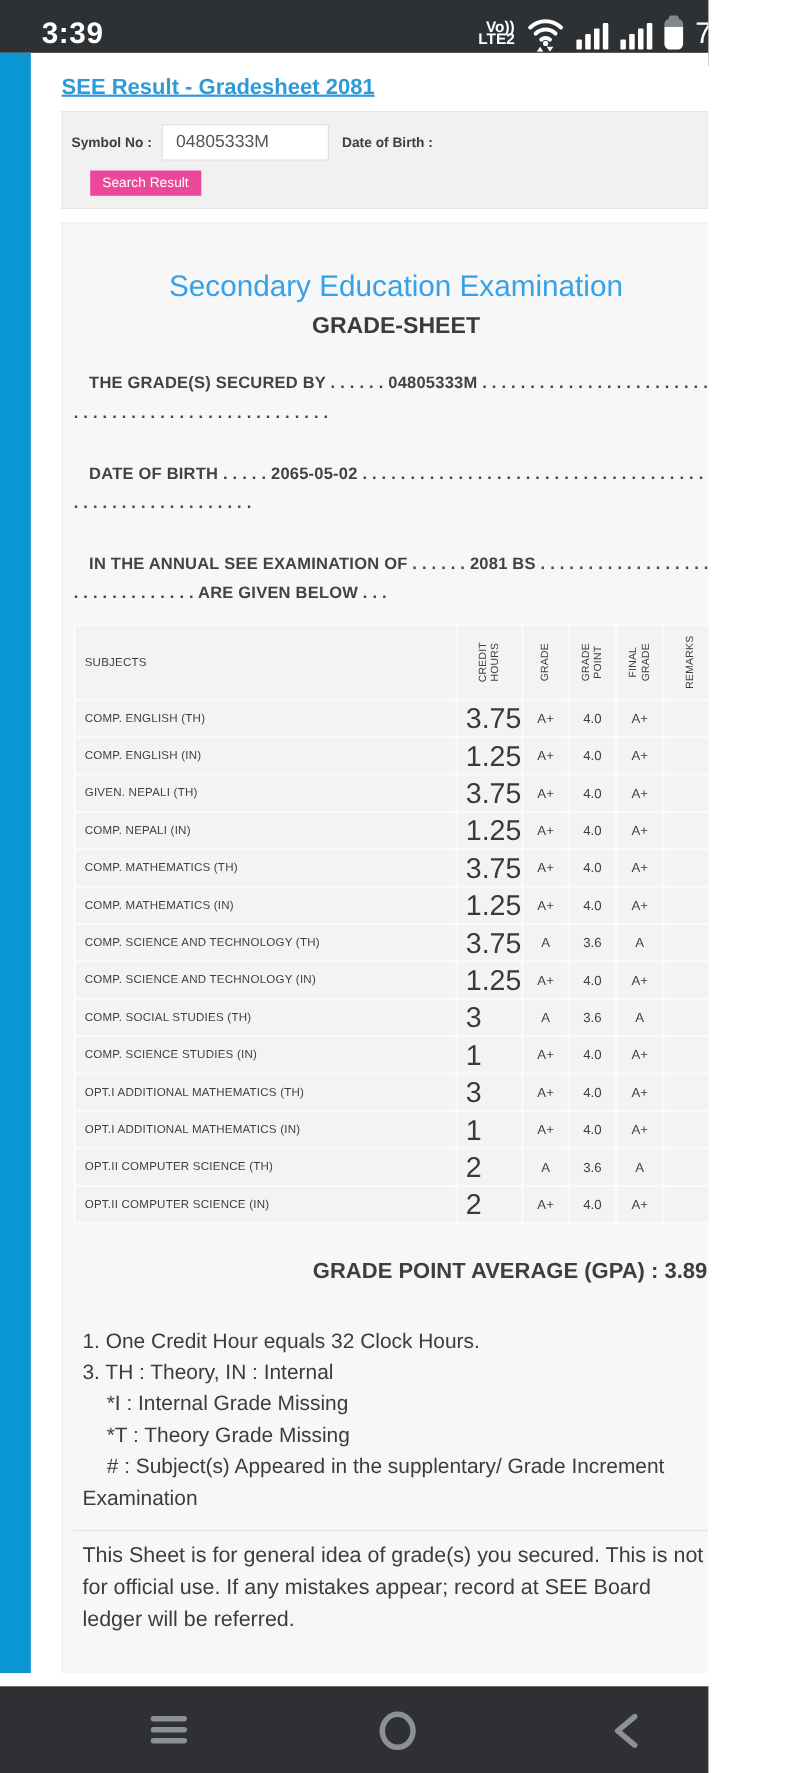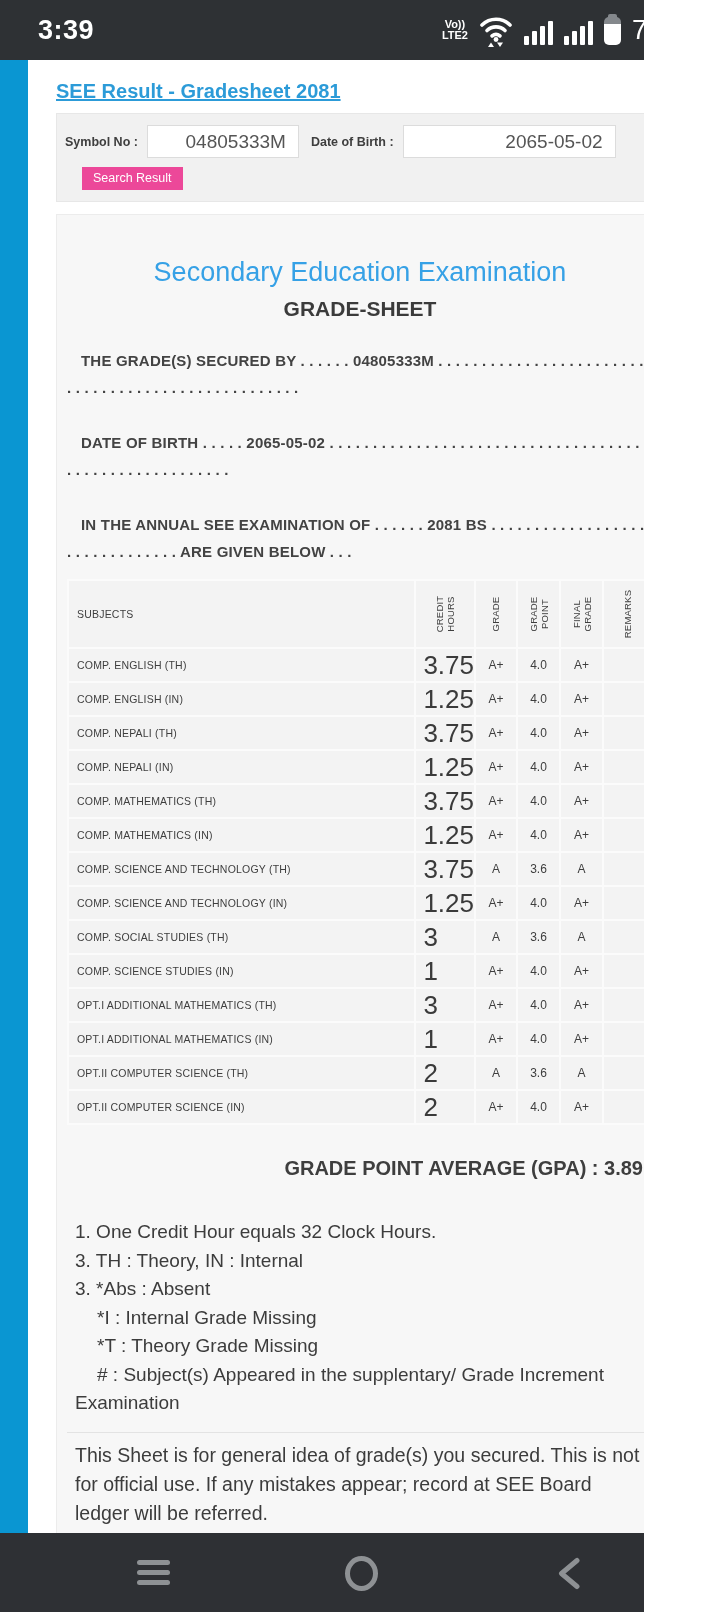--- a/index.html
+++ b/index.html
@@ -4,44 +4,44 @@
 <style>
   * { margin:0; padding:0; box-sizing:border-box; }
   html,body { width:720px; height:1612px; background:#fff; font-family:"Liberation Sans","DejaVu Sans",sans-serif; }
   .screen { position:relative; width:644px; height:1612px; overflow:hidden; }
 
   
   .status-bar { position:absolute; top:0; left:0; width:720px; height:60px; background:#2e3134;
     display:flex; align-items:center; justify-content:space-between; padding:0 34px 0 38px; }
   .sb-time { color:#fff; font-size:27px; font-weight:700; letter-spacing:0.5px; }
   .sb-right { display:flex; align-items:center; gap:11px; }
-  .volte { color:#fff; font-size:11px; font-weight:700; line-height:11px; text-align:center; }
+  .volte { color:#fff; font-size:14px; font-weight:700; line-height:11px; text-align:right; }
   .wifi-wrap { position:relative; width:34px; height:34px; }
   .bars { display:flex; align-items:flex-end; gap:3px; height:30px; }
   .bars span { width:5px; background:#fff; border-radius:1px; display:block; }
   .bars .b1{height:9px;} .bars .b2{height:14px;} .bars .b3{height:19px;} .bars .b4{height:24px;}
   .battery { position:relative; width:17px; height:28px; border-radius:5px;
     background:linear-gradient(#84888c 0 26%, #ffffff 26% 100%); margin-top:2px; }
   .battery::before { content:""; position:absolute; top:-3px; left:4px; width:9px; height:4px;
     background:#84888c; border-radius:2px 2px 0 0; }
   .sb-pct { color:#fff; font-size:27px; }
 
   
-  .webview { position:absolute; top:60px; left:0; width:720px; height:1473px; background:#fff;
+  .webview { position:absolute; top:48px; left:0; width:720px; height:1473px; background:#fff;
     border-left:28px solid #0a96d2; border-right:29px solid #0a96d2; overflow:hidden; }
   .page { padding:0 27px 0 28px; }
 
   .page-link { margin:20px 0 10px; font-size:20px; font-weight:700; color:#2c9bd8; display:inline-block; }
 
   
   .search-box { background:#f1f1f1; border:1px solid #e7e7e7; padding:11px 8px 10px 8px; }
   .form-row { display:flex; align-items:center; }
   .field-label { font-size:12.5px; font-weight:700; color:#3e3e3e; white-space:nowrap; }
-  .txt-input { height:33px; border:1px solid #dcdcdc; background:#fff; font-size:19px; color:#555;
-    padding:12px 12px; font-family:inherit;text-align:right; }
+  .txt-input { height:33px; border:1px solid #dcdcdc; background:#fff; font-size:16px; color:#555;
+    padding:12px 12px; font-family:inherit; }
   .inp-symbol { width:152px; margin-left:9px; }
   .lbl-dob { margin-left:12px; }
   .inp-dob { width:213px; margin-left:9px; }
   .search-btn { margin:9px 0 1px 17px; background:#ec4899; color:#fff; border:none; font-size:12.5px;
     padding:4px 11px 5px; font-family:inherit; cursor:pointer; }
 
   
   .sheet { background:#f7f7f7; border:1px solid #ececec; margin-top:12px; padding:42px 10px 60px; min-height:1345px; }
   .sheet-title { text-align:center; font-size:27px; font-weight:400; color:#36a1e6; margin-bottom:9px; }
   .sheet-subtitle { text-align:center; font-size:21px; font-weight:700; color:#3b3b3b; margin-bottom:26px; }
@@ -122,21 +122,20 @@
 
   <div class="webview">
     <div class="page">
       <a class="page-link" href="#">SEE Result - Gradesheet 2081</a>
 
       <div class="search-box">
         <div class="form-row">
           <span class="field-label">Symbol No :</span>
           <input class="txt-input inp-symbol" type="text" value="04805333M" style="">
           <span class="field-label lbl-dob">Date of Birth :</span>
-          <input class="txt-input inp-dob" type="text" value="2065-05-02" style="">
         </div>
         <button class="search-btn">Search Result</button>
       </div>
 
       <div class="sheet">
         <div class="sheet-title">Secondary Education Examination</div>
         <div class="sheet-subtitle">GRADE-SHEET</div>
 
         <p class="dotline">THE GRADE(S) SECURED BY . . . . . . 04805333M . . . . . . . . . . . . . . . . . . . . . . . . . . . . . . . . . . . . . . . . . . . . . . . . . . . .</p>
         <p class="dotline">DATE OF BIRTH . . . . . 2065-05-02 . . . . . . . . . . . . . . . . . . . . . . . . . . . . . . . . . . . . . . . . . . . . . . . . . . . . . . . .</p>
@@ -185,21 +184,21 @@
               </tr>
               <tr>
                 <td class="c-sub">COMP. ENGLISH (IN)</td>
                 <td class="c-credit">1.25</td>
                 <td class="c-mini">A+</td>
                 <td class="c-mini">4.0</td>
                 <td class="c-mini">A+</td>
                 <td class="c-mini"></td>
               </tr>
               <tr>
-                <td class="c-sub">COMP. NEPALI (TH)</td>
+                <td class="c-sub">GIVEN. NEPALI (TH)</td>
                 <td class="c-credit">3.75</td>
                 <td class="c-mini">A+</td>
                 <td class="c-mini">4.0</td>
                 <td class="c-mini">A+</td>
                 <td class="c-mini"></td>
               </tr>
               <tr>
                 <td class="c-sub">COMP. NEPALI (IN)</td>
                 <td class="c-credit">1.25</td>
                 <td class="c-mini">A+</td>
@@ -288,21 +287,20 @@
                 <td class="c-mini"></td>
               </tr>
             </tbody>
         </table>
 
         <div class="gpa-line">GRADE POINT AVERAGE (GPA) : 3.89</div>
 
         <div class="notes" id="notes-list">
             <div class="note-line">1. One Credit Hour equals 32 Clock Hours.</div>
             <div class="note-line">3. TH : Theory, IN : Internal</div>
-            <div class="note-line">3. *Abs : Absent</div>
             <div class="note-line note-sub">*I : Internal Grade Missing</div>
             <div class="note-line note-sub">*T : Theory Grade Missing</div>
             <div class="note-line note-sub"># : Subject(s) Appeared in the supplentary/ Grade Increment Examination</div>
           </div>
 
         <hr class="note-divider">
         <div class="note-body">This Sheet is for general idea of grade(s) you secured. This is not for official use. If any mistakes appear; record at SEE Board ledger will be referred.</div>
       </div>
     </div>
   </div>

